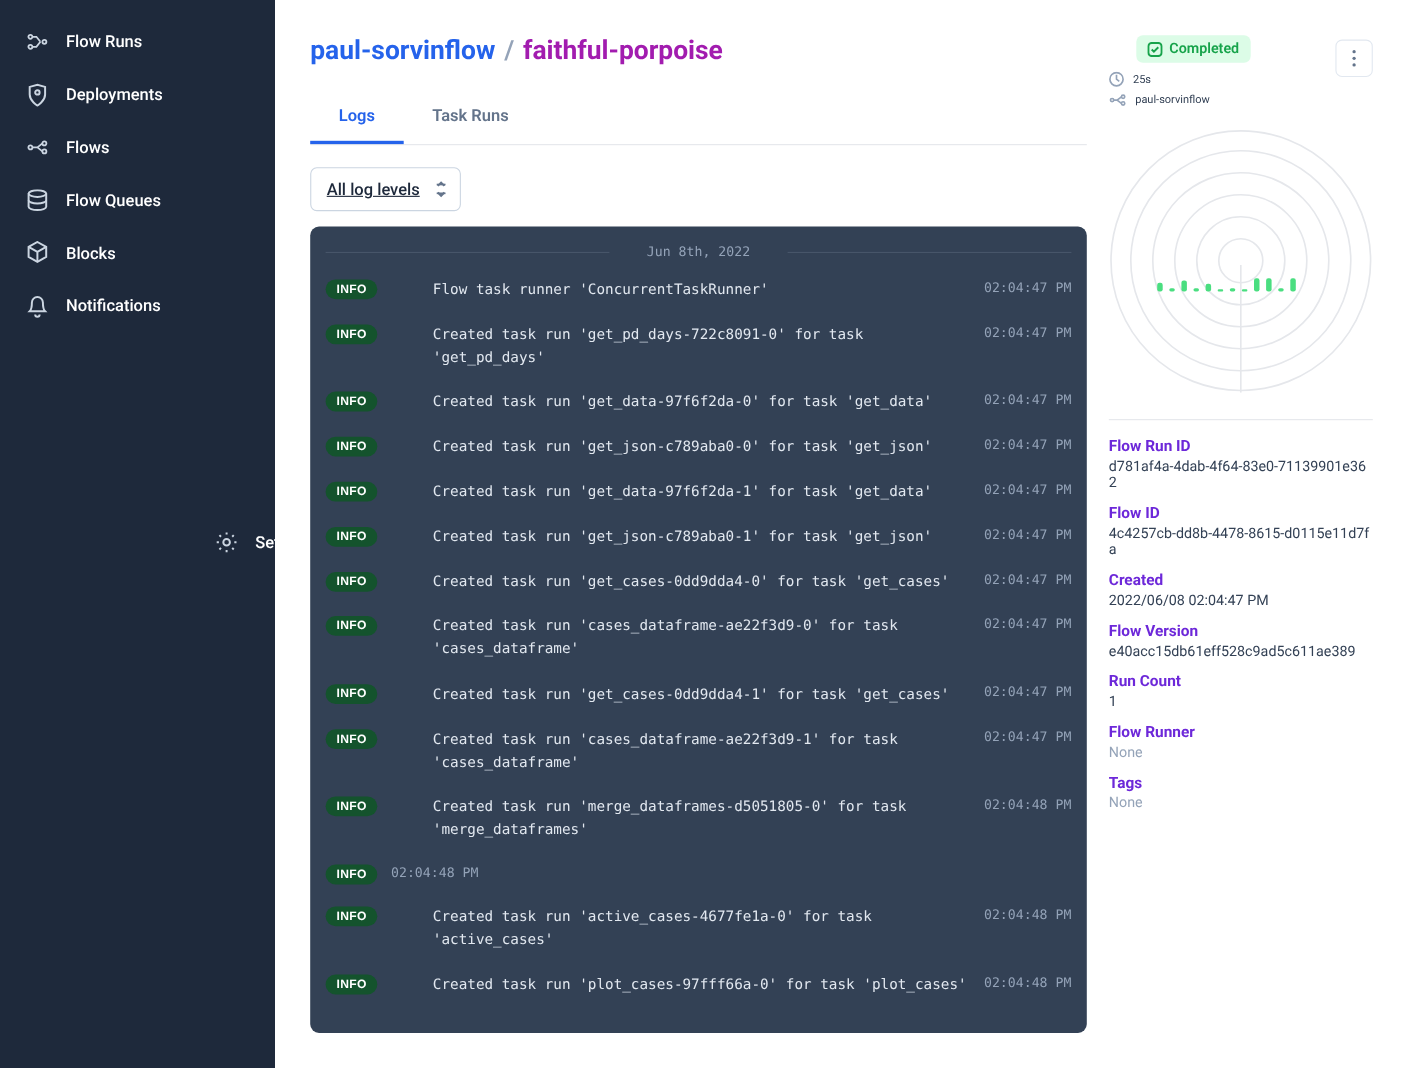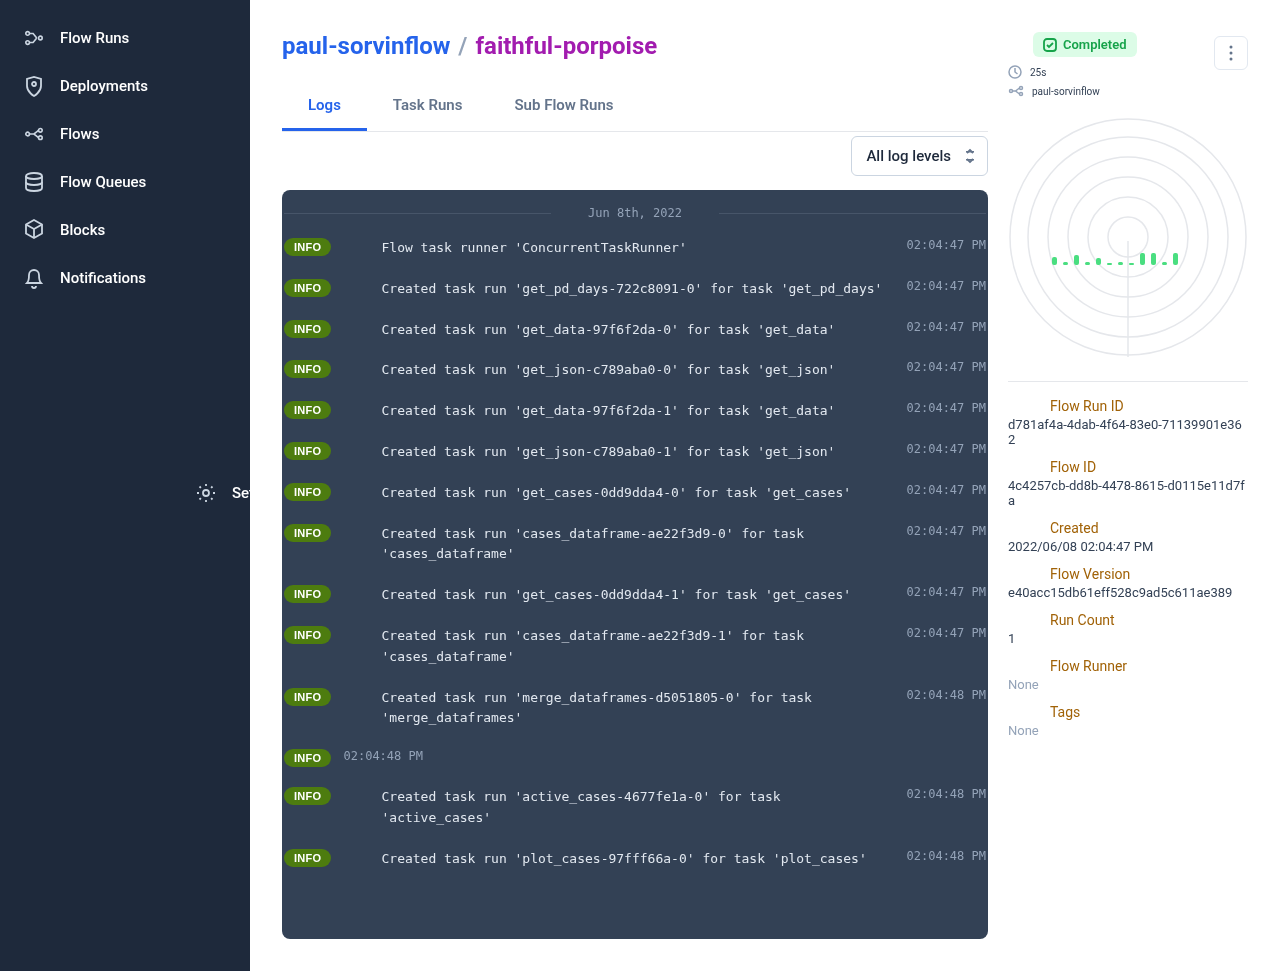--- a/index.html
+++ b/index.html
@@ -64,36 +64,36 @@
   width: 34px; height: 34px;
   border: 1px solid #e2e8f0; border-radius: 6px;
   display: flex; align-items: center; justify-content: center;
   position: absolute; top: 36px; right: 32px;
   cursor: pointer;
 }
 
 .tabs {
   display: flex;
   border-bottom: 1px solid #e5e7eb;
-  margin-bottom: 4px;
+  margin-bottom: 20px;
 }
 .tab {
   padding: 12px 26px 14px;
   font-size: 15px;
   font-weight: 600;
   color: #64748b;
   cursor: pointer;
   border-bottom: 3px solid transparent;
 }
 .tab.active { color: #2563eb; border-bottom-color: #2563eb; }
 
 .log-controls {
   display: flex;
-  justify-content: flex-end;
   margin-bottom: 14px;
+  text-decoration: underline;
 }
 .select-control {
   border: 1px solid #cbd5e1;
   border-radius: 6px;
   padding: 10px 36px 10px 14px;
   font-size: 15px;
   font-weight: 500;
   position: relative;
   cursor: pointer;
 }
@@ -105,21 +105,21 @@
   background:
     linear-gradient(#64748b,#64748b) no-repeat center 2px / 8px 1.5px,
     linear-gradient(#64748b,#64748b) no-repeat center 10px / 8px 1.5px;
   -webkit-mask: none;
 }
 .select-chevrons { position:absolute; right:12px; top:50%; transform:translateY(-50%); color:#64748b; }
 
 .logs {
   background: #334155;
   border-radius: 8px;
-  padding: 16px 2px;
+  padding: 16px 14px;
   font-family: ui-monospace, "SF Mono", Menlo, Consolas, monospace;
   font-size: 13px;
   color: #e2e8f0;
   overflow-y: auto;
   flex: 1;
 }
 .log-date {
   text-align: center;
   color: #94a3b8;
   font-size: 12px;
@@ -138,21 +138,21 @@
 .log-date::after { right: 0; }
 
 .log-row {
   display: flex;
   align-items: flex-start;
   gap: 12px;
   padding: 4px 0;
   margin-bottom: 12px;
 }
 .log-level {
-  background: #4d7c0f;
+  background: #14532d;
   color: #fff;
   font-weight: 600;
   font-size: 11px;
   padding: 3px 10px;
   border-radius: 12px;
   letter-spacing: 0.3px;
   flex-shrink: 0;
   font-family: -apple-system, sans-serif;
 }
 .log-msg {
@@ -205,21 +205,21 @@
 }
 .bar {
   width: 5px;
   background: #4ade80;
   border-radius: 2px;
 }
 
 .side-divider { border-top: 1px solid #e5e7eb; margin-bottom: 16px; }
 
 .info-item { margin-bottom: 12px; }
-.info-label { font-size: 14px; font-weight: 400; color: #a16207; margin-bottom: 3px; margin-left: 42px; }
+.info-label { font-size: 14px; font-weight: 700; color: #6d28d9; margin-bottom: 3px; }
 .info-value {
   font-size: 13px;
   color: #334155;
   word-break: break-all;
 }
 .info-value.muted { color: #94a3b8; }
 
 svg { display: block; }
 </style>
 </head>
@@ -312,21 +312,20 @@
   <div class="content">
     <div class="breadcrumb">
       <span class="flow-link">paul-sorvinflow</span>
       <span class="sep">/</span>
       <span class="run-name">faithful-porpoise</span>
     </div>
 
     <div class="tabs">
       <div class="tab active">Logs</div>
       <div class="tab">Task Runs</div>
-      <div class="tab">Sub Flow Runs</div>
     </div>
 
     <div class="log-controls">
       <div class="select-control">
         <span>All log levels</span>
         <span class="select-chevrons">
           <svg width="10" height="16" viewBox="0 0 10 16" fill="none" stroke="currentColor" stroke-width="1.8">
               <path d="M2 5l3-3 3 3M2 11l3 3 3-3"></path>
             </svg>
         </span>

